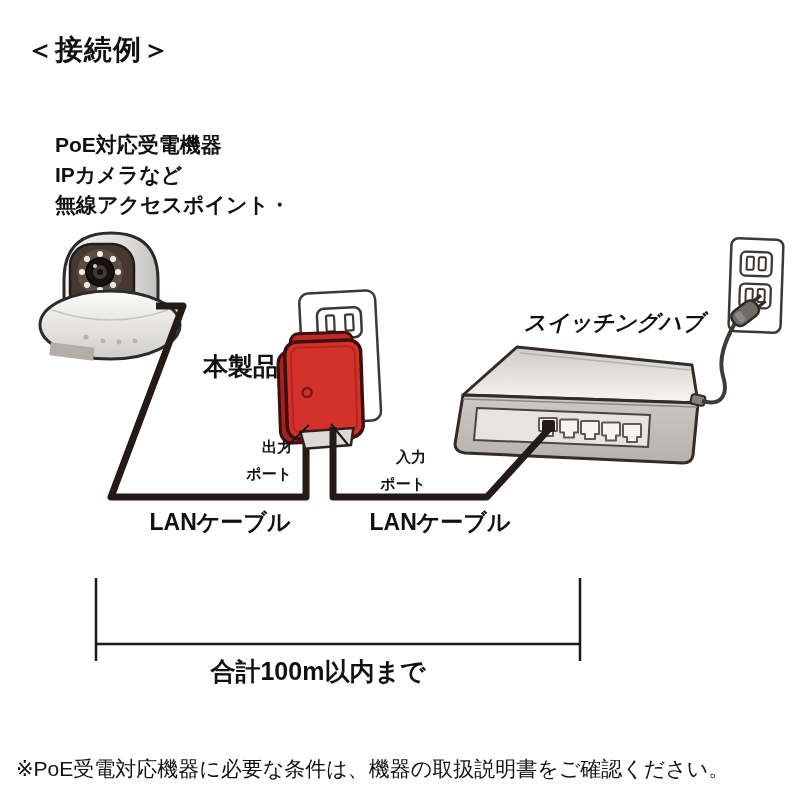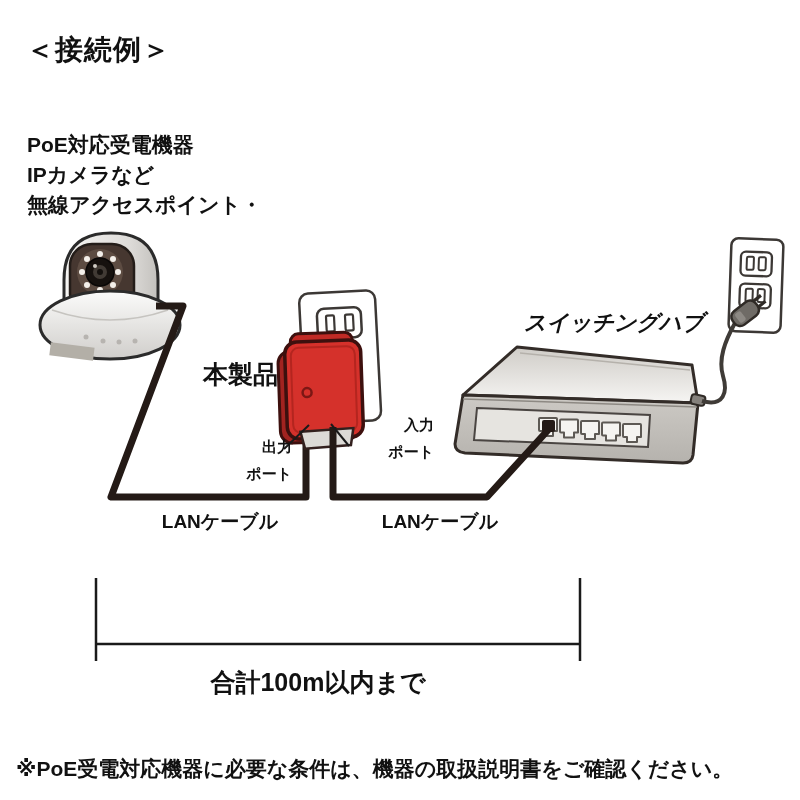--- a/index.html
+++ b/index.html
@@ -3,27 +3,27 @@
 <meta charset="utf-8">
 <style>
   html,body { margin:0; padding:0; background:#fff; }
   .stage {
     position:relative; width:800px; height:800px; background:#ffffff;
     font-family:"Liberation Sans","DejaVu Sans",sans-serif; overflow:hidden;
   }
   .stage svg { position:absolute; left:0; top:0; }
   .lbl { position:absolute; color:#111; font-weight:700; white-space:nowrap; line-height:1.3; }
   .title { font-size:28px; letter-spacing:1px; }
-  .device-lbl { font-size:21px; line-height:30px; }
+  .device-lbl { font-size:21px; line-height:30px;margin-left:28px; }
   .product-lbl { font-size:25px; }
   .port-lbl { font-size:15px; line-height:27px; width:90px; text-align:right; }
   .hub-lbl { font-size:22px;font-style:italic; }
-  .cable-lbl { font-size:19px; line-height:28px; width:184px; text-align:center; }
+  .cable-lbl { font-size:23px; line-height:28px; width:184px; text-align:center; }
   .total-lbl { font-size:25px; width:300px; text-align:center; }
-  .footnote { font-size:21px; font-weight:700; letter-spacing:0px; }
+  .footnote { font-size:21px; font-weight:400; letter-spacing:0px; }
 </style>
 </head>
 <body>
 
 <div class="stage">
 
 <svg width="800" height="800" viewBox="0 0 800 800">
   <defs>
     <linearGradient id="headGrad" x1="0" y1="0" x2="1" y2="0">
       <stop offset="0" stop-color="#f6f5f3"></stop>
@@ -155,39 +155,39 @@
 </svg>
 
 <div class="lbl title" style="left:26px; top:32px;">＜接続例＞</div>
 
 <div class="lbl device-lbl" style="left:27px; top:130px;">
   <div>PoE対応受電機器</div>
   <div>IPカメラなど</div>
   <div>無線アクセスポイント・</div>
 </div>
 
-<div class="lbl product-lbl" style="left:203px; top:358px;">本製品</div>
+<div class="lbl product-lbl" style="left:203px; top:350px;">本製品</div>
 
 <div class="lbl port-lbl" style="left:202px; top:433px;">
   <div>出力</div>
   <div>ポート</div>
 </div>
 
-<div class="lbl port-lbl" style="left:336px; top:411px;margin-left:8px;">
+<div class="lbl port-lbl" style="left:336px; top:443px;">
   <div>入力</div>
   <div>ポート</div>
 </div>
 
 <div class="lbl hub-lbl" style="left:524px; top:309px;">スイッチングハブ</div>
 
 <div class="lbl cable-lbl" style="left:128px; top:508px;">
   <div>LANケーブル</div>
 </div>
 
 <div class="lbl cable-lbl" style="left:348px; top:508px;">
   <div>LANケーブル</div>
 </div>
 
-<div class="lbl total-lbl" style="left:168px; top:655px;margin-top:11px;">合計100m以内まで</div>
+<div class="lbl total-lbl" style="left:168px; top:655px;">合計100m以内まで</div>
 
 <div class="lbl footnote" style="left:16px; top:755px;">※PoE受電対応機器に必要な条件は、機器の取扱説明書をご確認ください。</div>
 
 </div>
 
 </body></html>

